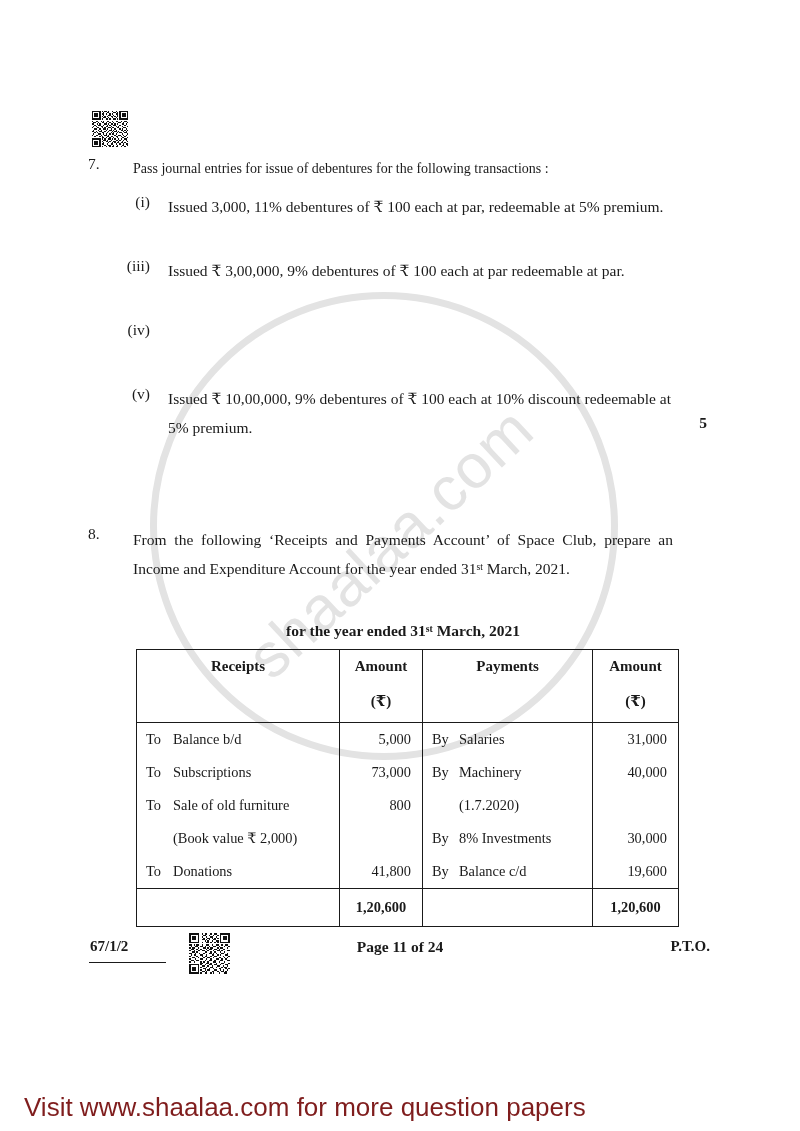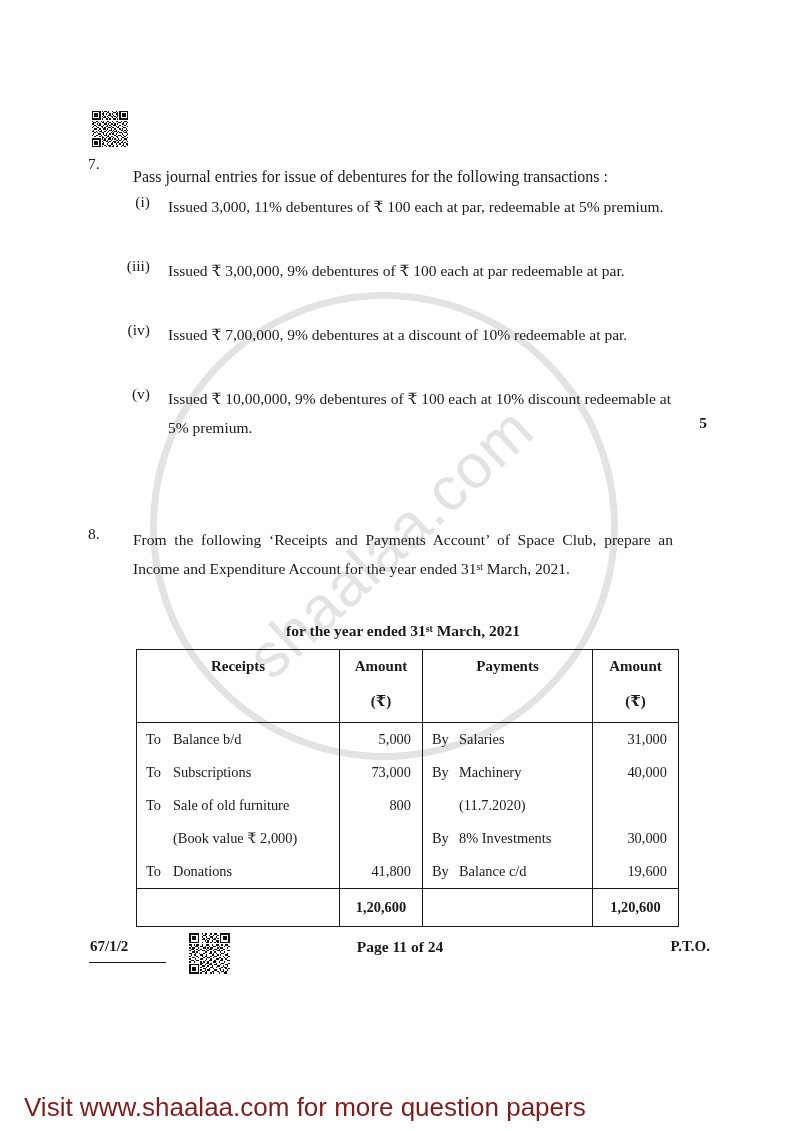--- a/index.html
+++ b/index.html
@@ -106,23 +106,23 @@
     position: absolute;
     left: 88px;
     top: 0;
     width: 24px;
     text-align: left;
     font-size: 15.5px;
   }
   .q-body {
     position: absolute;
     left: 133px;
-    top: 8px;
+    top: 0;
     width: 540px;
-    font-size: 16px;
+    font-size: 14px;
     line-height: 28px;
   }
   .sub-row {
     position: relative;
     width: 800px;
   }
   .sub-num {
     position: absolute;
     left: 112px;
     top: 0;
@@ -571,21 +571,20 @@
       </div>
 
 
       <div class="sub-row" style="height:57px; margin-top:7px;">
         <span class="sub-num">(iii)</span>
         <span class="sub-body">Issued ₹ 3,00,000, 9% debentures of ₹ 100 each at par redeemable at par.</span>
       </div>
 
       <div class="sub-row" style="height:57px; margin-top:7px;">
         <span class="sub-num">(iv)</span>
-        <span class="sub-body">Issued ₹ 7,00,000, 9% debentures at a discount of 10% redeemable at par.</span>
       </div>
 
       <div class="sub-row" style="height:57px; margin-top:7px;">
         <span class="sub-num">(v)</span>
         <span class="sub-body">Issued ₹ 10,00,000, 9% debentures of ₹ 100 each at 10% discount redeemable at 5% premium.</span>
         <span class="marks" style="top:29px;">5</span>
       </div>
 
     </div>
 
@@ -630,21 +629,21 @@
               <li>800</li>
               <li></li>
               <li>41,800</li>
             </ul>
           </td>
 
           <td class="body-cell">
             <ul class="entry-list pay-indent">
               <li><span class="pfx">By</span><span class="desc">Salaries</span></li>
               <li><span class="pfx">By</span><span class="desc">Machinery</span></li>
-              <li><span class="pfx"></span><span class="desc">(11.7.2020)</span></li>
+              <li><span class="pfx"></span><span class="desc">(1.7.2020)</span></li>
               <li><span class="pfx">By</span><span class="desc">8% Investments</span></li>
               <li><span class="pfx">By</span><span class="desc">Balance c/d</span></li>
             </ul>
           </td>
 
           <td class="body-cell">
             <ul class="amt-list">
               <li>31,000</li>
               <li>40,000</li>
               <li></li>

